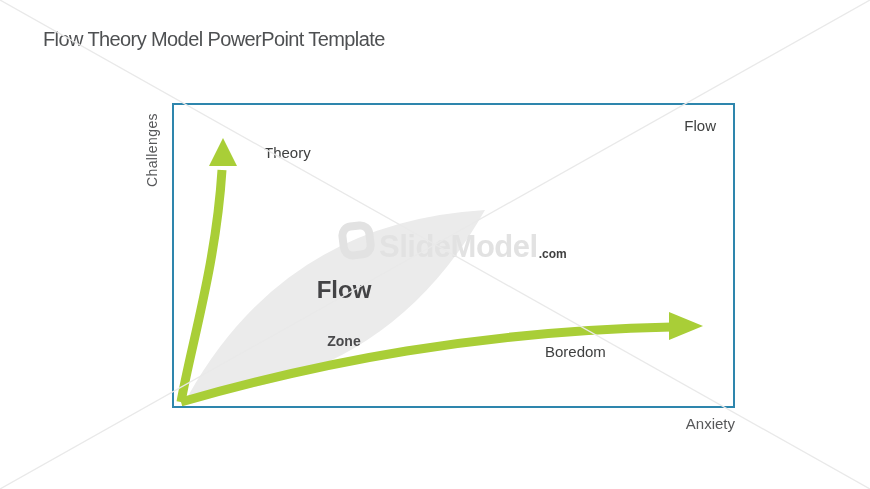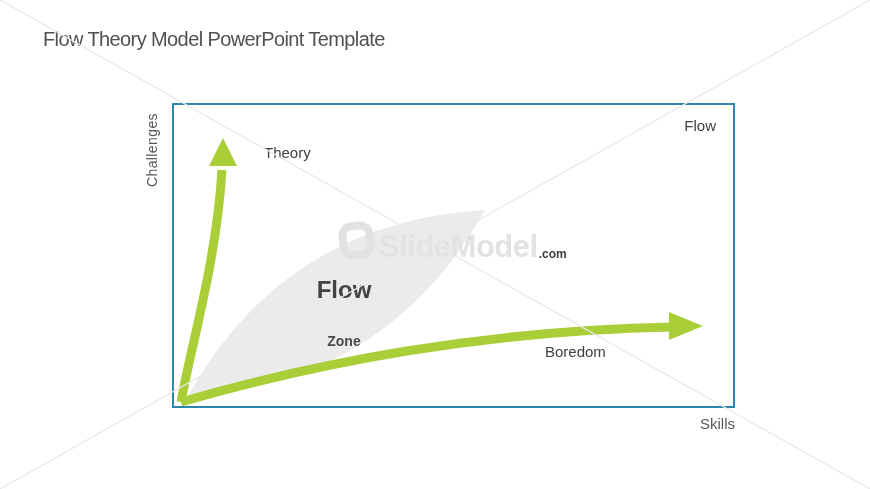--- a/index.html
+++ b/index.html
@@ -89,21 +89,21 @@
       <polygon points="703,326 669,312 669,340" fill="#a9ce37"></polygon>
     </g>
   </svg>
 
   <div class="chart-box"></div>
 
   <div class="page-title">Flow Theory Model PowerPoint Template</div>
 
   <div class="y-axis-label">Challenges</div>
 
-  <div class="x-axis-label">Skills</div>
+  <div class="x-axis-label">Anxiety</div>
 
   <div class="label quadrant-flow">Flow</div>
 
   <div class="label anxiety">Theory</div>
 
   <div class="label boredom">Boredom</div>
 
   <div class="zone-title">Flow</div>
 
   <div class="zone-sub">Zone</div>

